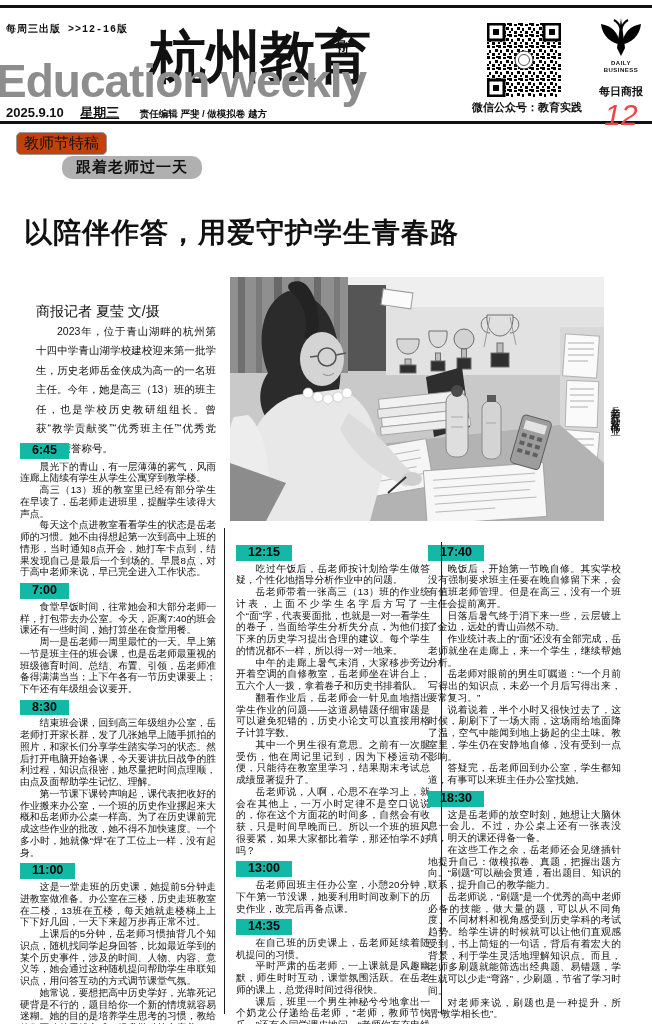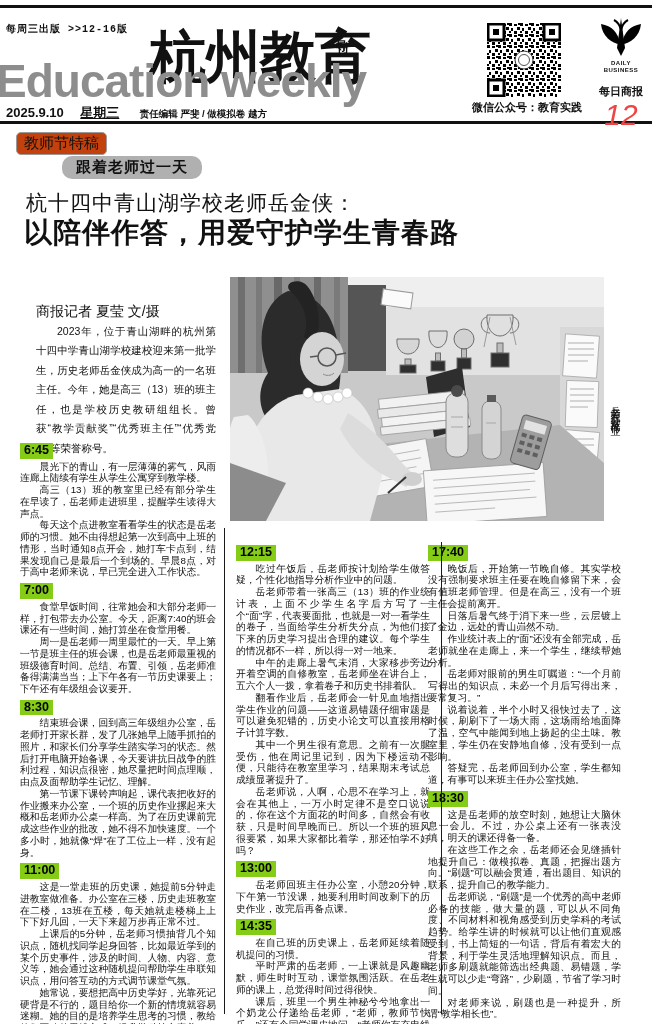--- a/index.html
+++ b/index.html
@@ -42,22 +42,22 @@
 
   .photo{position:absolute;left:230px;top:277px;width:374px;height:244px;}
   .photo-caption{position:absolute;left:608px;top:398px;writing-mode:vertical-rl;text-orientation:upright;
                  font-size:10px;letter-spacing:2px;font-family:"Liberation Serif","DejaVu Serif",serif;}
 
   .col{position:absolute;font-size:9.8px;line-height:1.2;text-align:justify;}
   .col p{margin:0;text-indent:2em;}
   .col-0{left:20px;top:438px;width:196px;}
   .col-1{left:236px;top:540px;width:194px;}
   .col-2{left:428px;top:540px;width:193px;}
-  .time-badge{display:inline-block;background:#84cc16;color:#000;font-weight:800;font-size:12.5px;
-              padding:0 4px;margin:5px 0 2px;line-height:1.25;}
+  .time-badge{display:inline-block;background:#14b8a6;color:#000;font-weight:800;font-size:12.5px;
+              padding:0 12px;margin:5px 0 2px;line-height:1.25;}
   .sep{position:absolute;width:1px;background:#1a1a1a;}
   .sep-1{left:224px;top:528px;height:486px;}
   .sep-2{left:441px;top:542px;height:472px;}
 </style>
 </head>
 <body>
 
 <div class="page">
 
   <div class="rule rule-top"></div>
@@ -115,21 +115,20 @@
     <div class="brand-en">
       <span>DAILY</span><br>
       <span>BUSINESS</span>
     </div>
     <div class="brand-cn">每日商报</div>
     <div class="brand-page">12</div>
   </div>
 
   <div class="tag1">教师节特稿</div>
   <div class="tag2">跟着老师过一天</div>
-  <div class="kicker">杭十四中青山湖学校老师岳金侠：</div>
   <div class="headline">以陪伴作答，用爱守护学生青春路</div>
 
   <div class="byline">商报记者 夏莹 文/摄</div>
   <div class="intro">
       <p>2023年，位于青山湖畔的杭州第十四中学青山湖学校建校迎来第一批学生，历史老师岳金侠成为高一的一名班主任。今年，她是高三（13）班的班主任，也是学校历史教研组组长。曾获“教学贡献奖”“优秀班主任”“优秀党员”等荣誉称号。</p>
     </div>
 
   <div class="photo">
     <svg width="374" height="244" viewBox="0 0 374 244">
       <rect width="374" height="244" fill="#c9c9c9"></rect>

